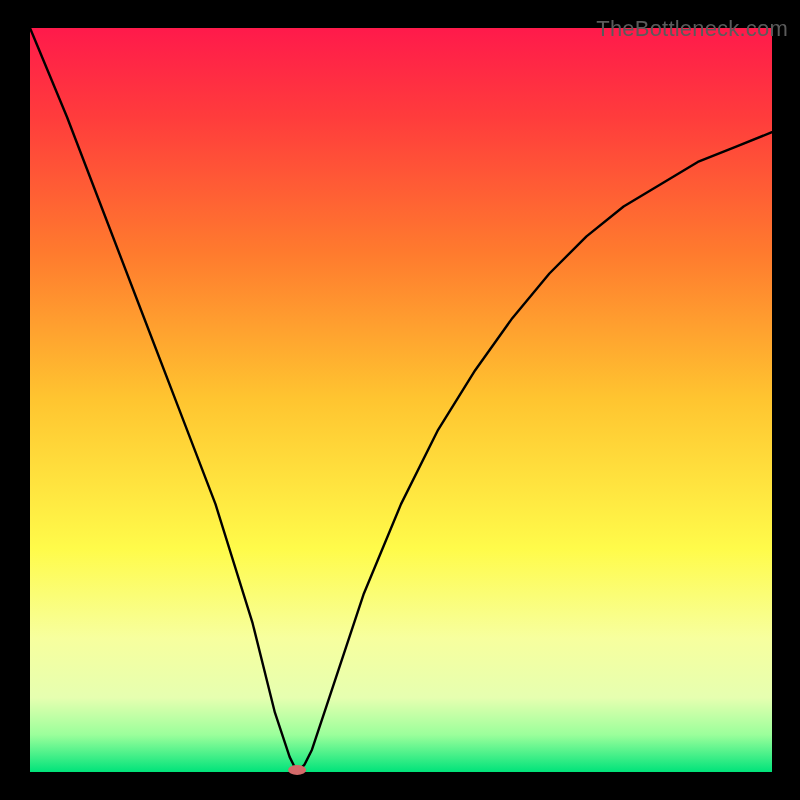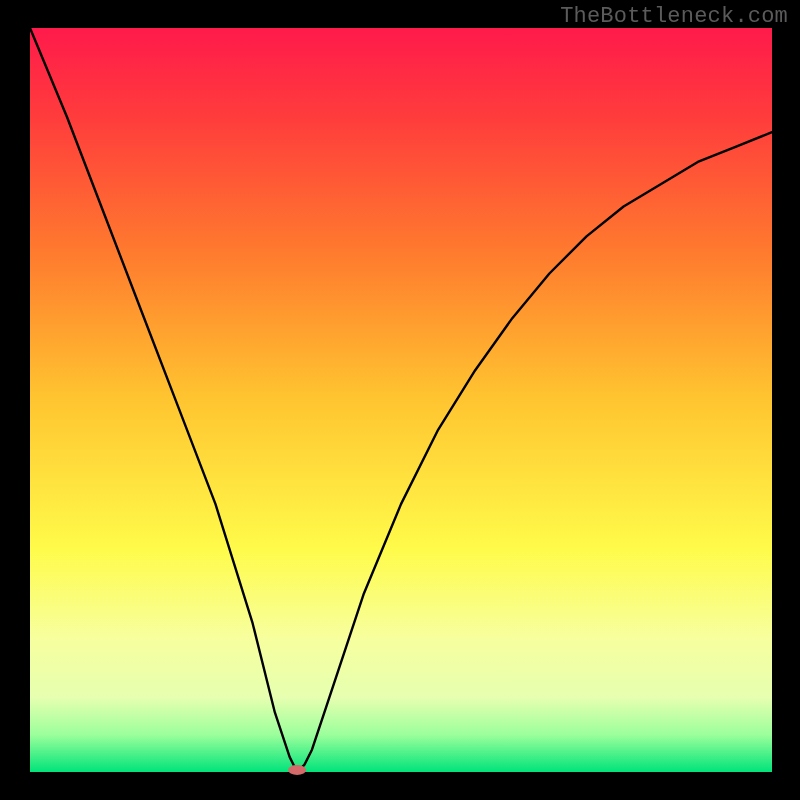--- a/index.html
+++ b/index.html
@@ -11,25 +11,25 @@
   .chart-container {
     position: relative;
     width: 800px;
     height: 800px;
   }
   svg {
     display: block;
   }
   .watermark {
     position: absolute;
-    top: 4px;
+    top: 16px;
     right: 12px;
     font-size: 22px;
     color: #5b5b5b;
-    font-family: Liberation Mono, monospace;
+    font-family: Liberation Sans, sans-serif;
     letter-spacing: 0.2px;
   }
 </style>
 </head>
 <body>
 
 <div class="chart-container">
   <svg id="svg" width="800" height="800">
       <rect x="0" y="0" width="800" height="800" fill="#000"></rect>
       <defs>

